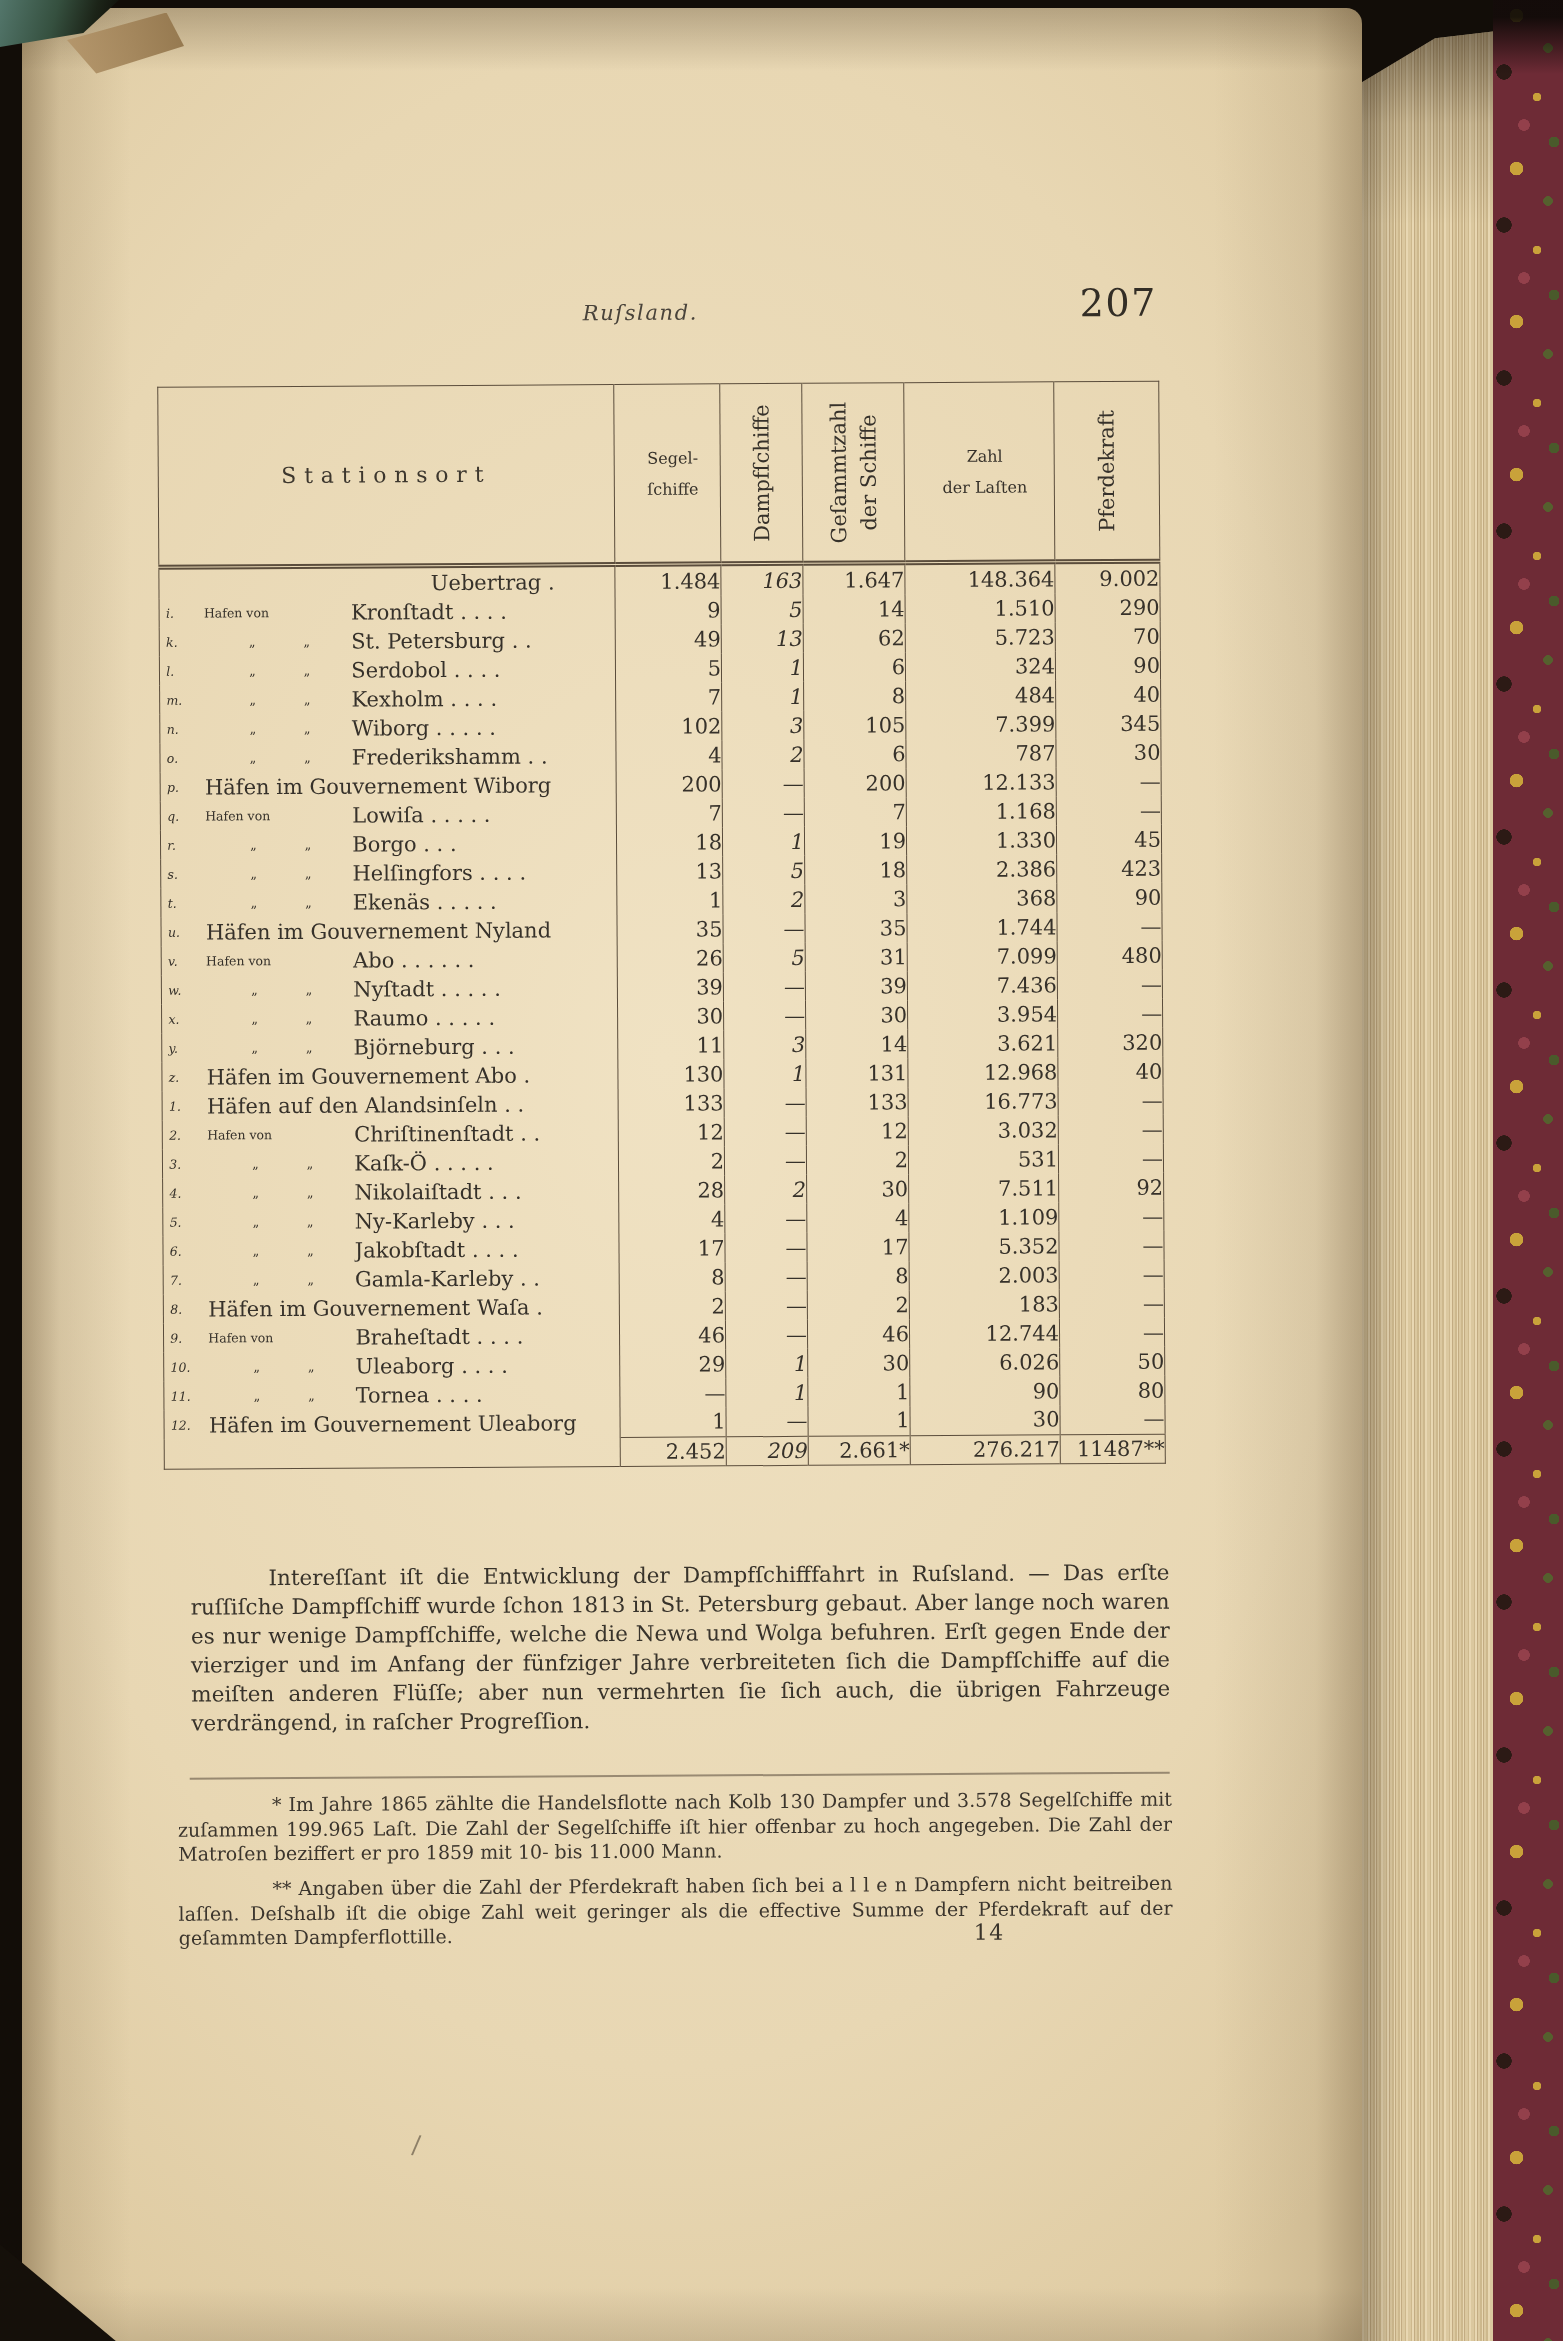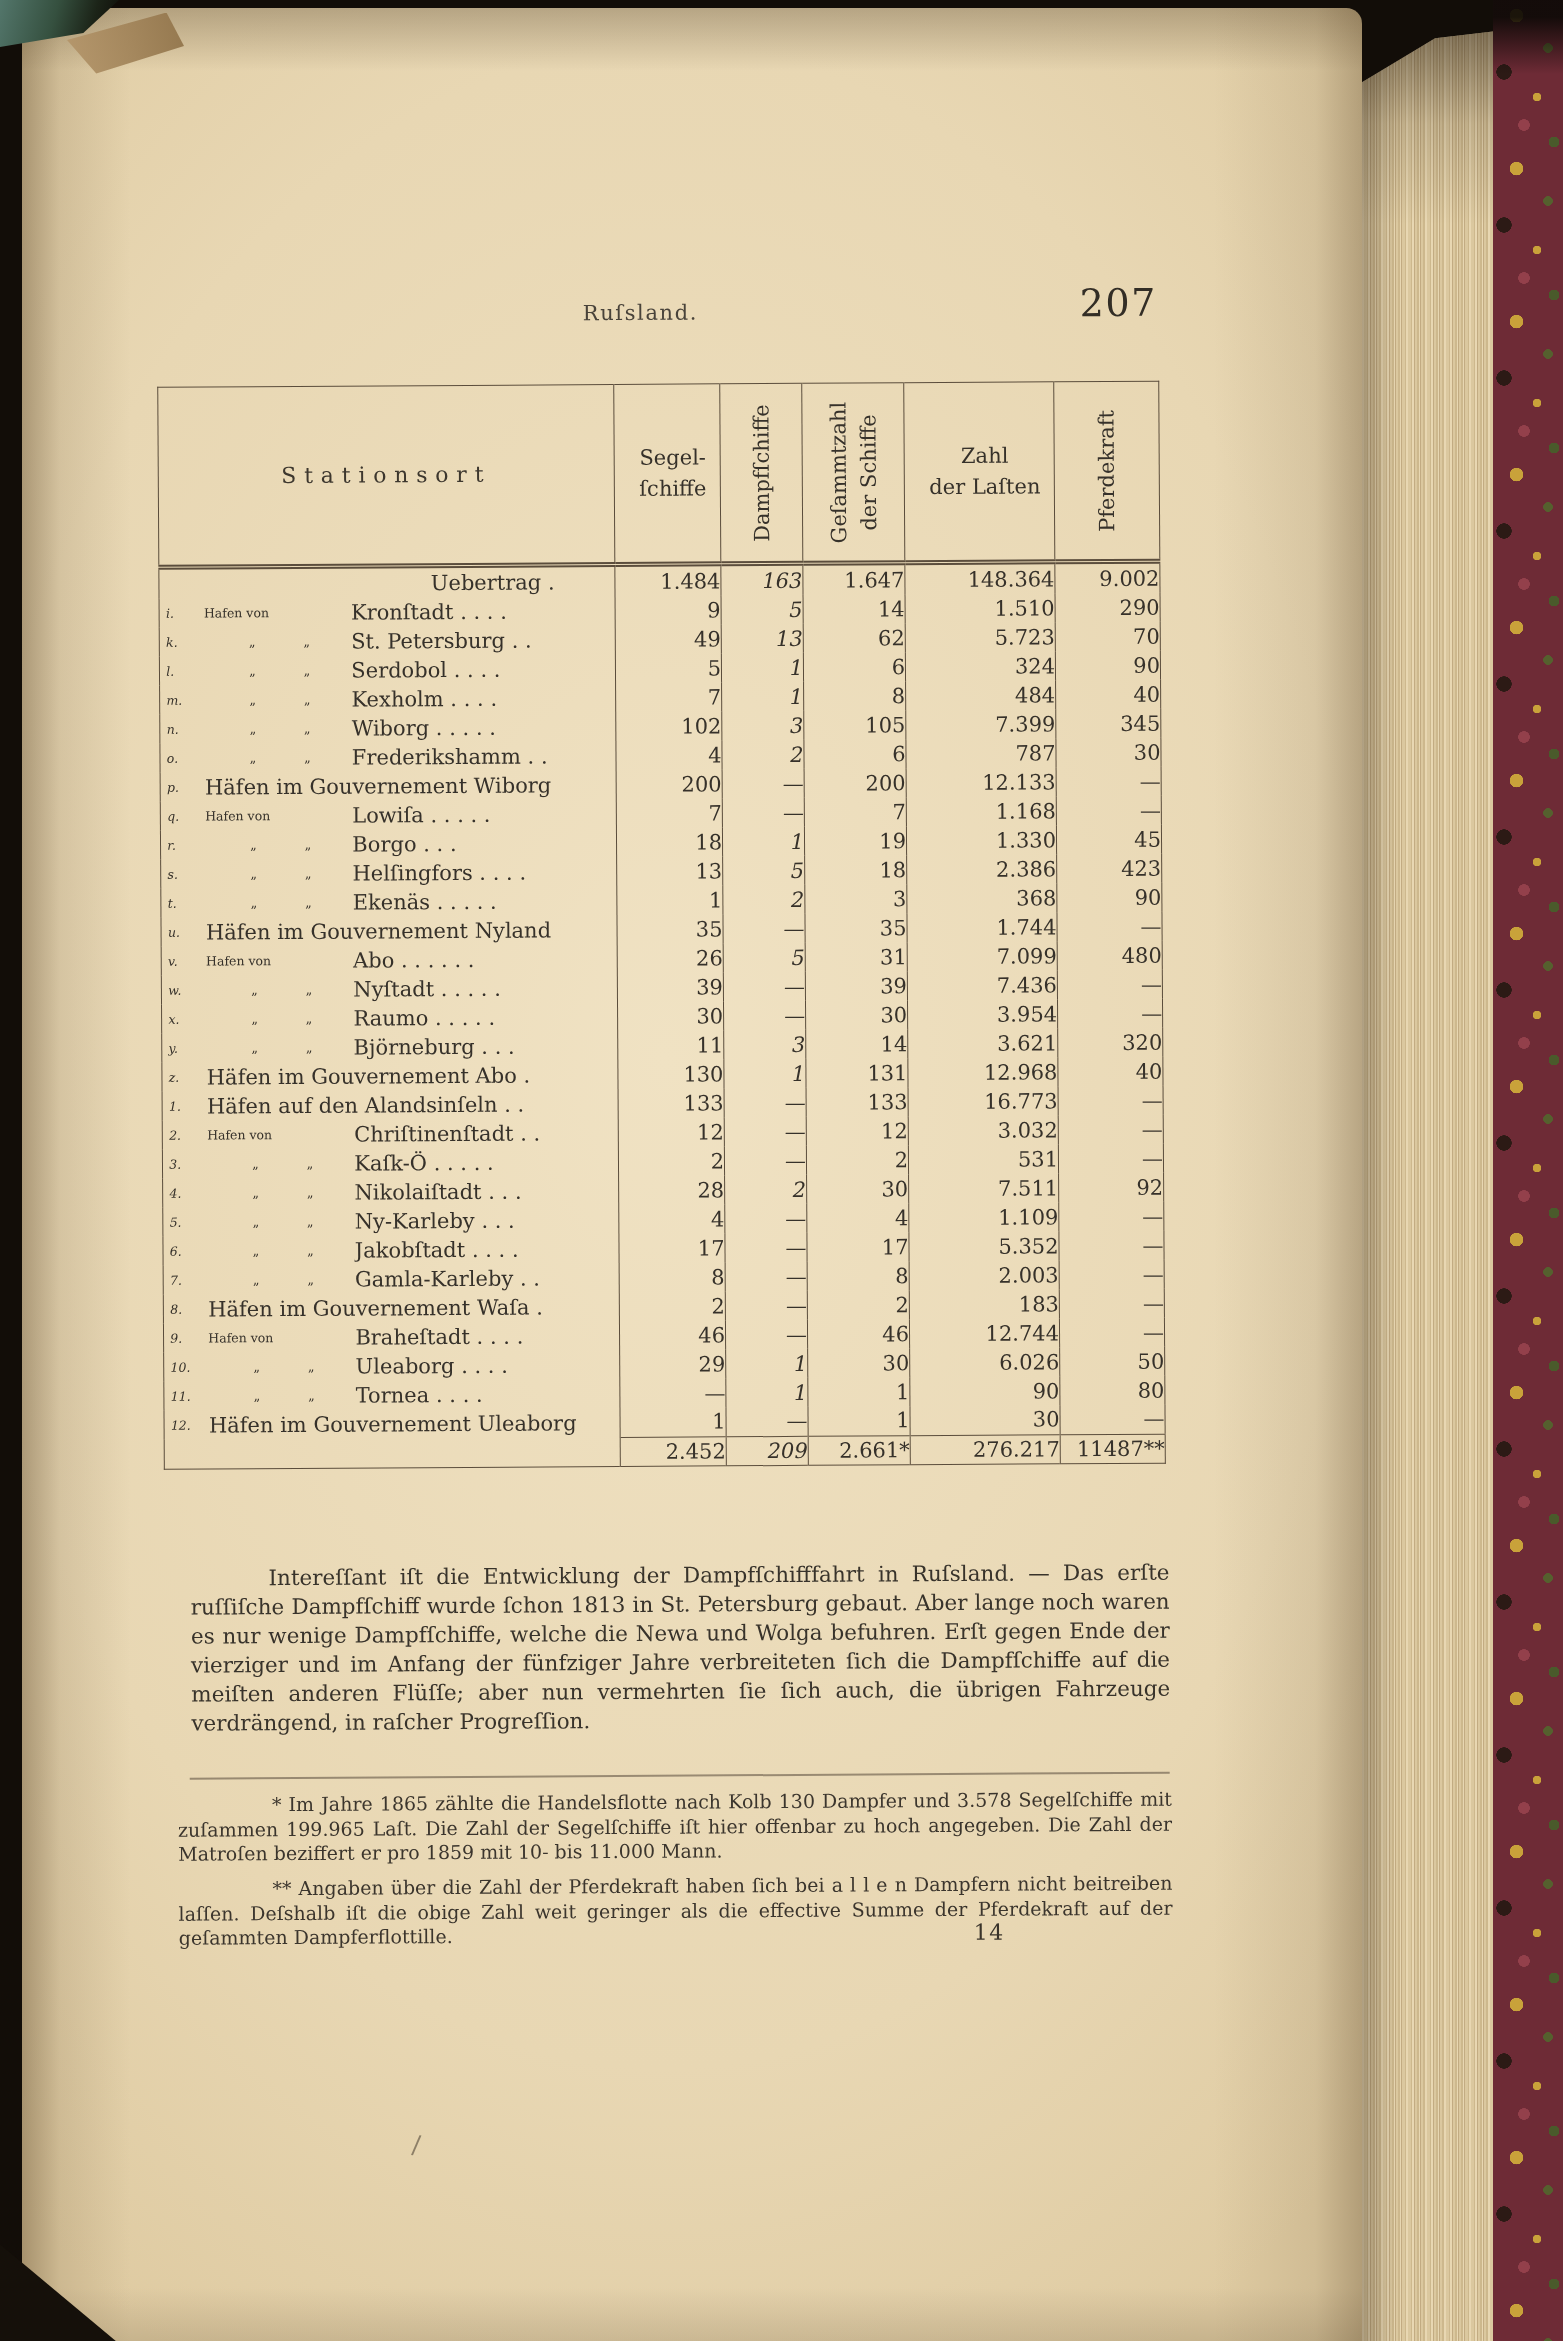--- a/index.html
+++ b/index.html
@@ -38,31 +38,31 @@
     clip-path:polygon(0 0,100% 0,70% 70%,0 100%);}
   .frag-tan{position:absolute;left:67px;top:12.5px;width:117px;height:61px;opacity:.85;
     background:linear-gradient(100deg,#b49468,#8a6c42);
     clip-path:polygon(0 45%,85% 0,100% 55%,25% 100%);}
   .corner-bl{position:absolute;left:0;top:2231px;width:117px;height:111px;background:#15100a;
     clip-path:polygon(0 12%,0 100%,100% 100%);}
 
   
   .content{position:absolute;left:0;top:0;width:1563px;height:2342px;color:#3a342b;
     transform:rotate(-0.35deg);transform-origin:782px 1165px;}
-  .running-title{position:absolute;left:588px;top:300px;font-size:21px;letter-spacing:1.6px;color:#49433a;}
+  .running-title{position:absolute;left:588px;top:300px;font-size:21px;letter-spacing:1.6px;color:#49433a;font-style:italic;}
   .page-number{position:absolute;left:1085px;top:283px;font-size:38px;letter-spacing:1.6px;color:#332e26;}
 
   
   .stats-table{position:absolute;left:162px;top:383px;width:1000px;border-collapse:collapse;
     table-layout:fixed;color:#36312a;border:1.6px solid #5b4d3c;}
   .stats-table th,.stats-table td{padding:0;font-weight:normal;}
   .stats-table th + th,.stats-table td + td{border-left:1.6px solid #5b4d3c;}
   .stats-table thead th{border-bottom:5.5px double #5b4d3c;height:177px;vertical-align:middle;position:relative;}
   .h-station{font-size:22px;letter-spacing:7.8px;text-align:center;color:#3d372e;}
-  .h-two{font-size:21px;line-height:31px;text-align:center;padding-left:11px;}
+  .h-two{font-size:16px;line-height:31px;text-align:center;padding-left:11px;}
   .vert{position:absolute;left:50%;top:50%;transform:translate(-50%,-50%) rotate(-90deg);
     font-size:21px;white-space:nowrap;text-align:center;}
   .vert2 div{line-height:30px;}
   .stats-table tbody tr{height:29px;}
   .st-line{display:flex;align-items:center;height:29px;padding-left:6.3px;box-sizing:border-box;}
   .idx{width:38px;font-style:italic;box-sizing:border-box;flex:none;}
   .prefix{width:147px;box-sizing:border-box;flex:none;}
   .prefix.ditto{padding-left:45px;word-spacing:44px;}
   .name{flex:1;white-space:nowrap;overflow:hidden;font-size:21px;}
   .stats-table tbody tr:first-child .name{padding-left:227px;}

